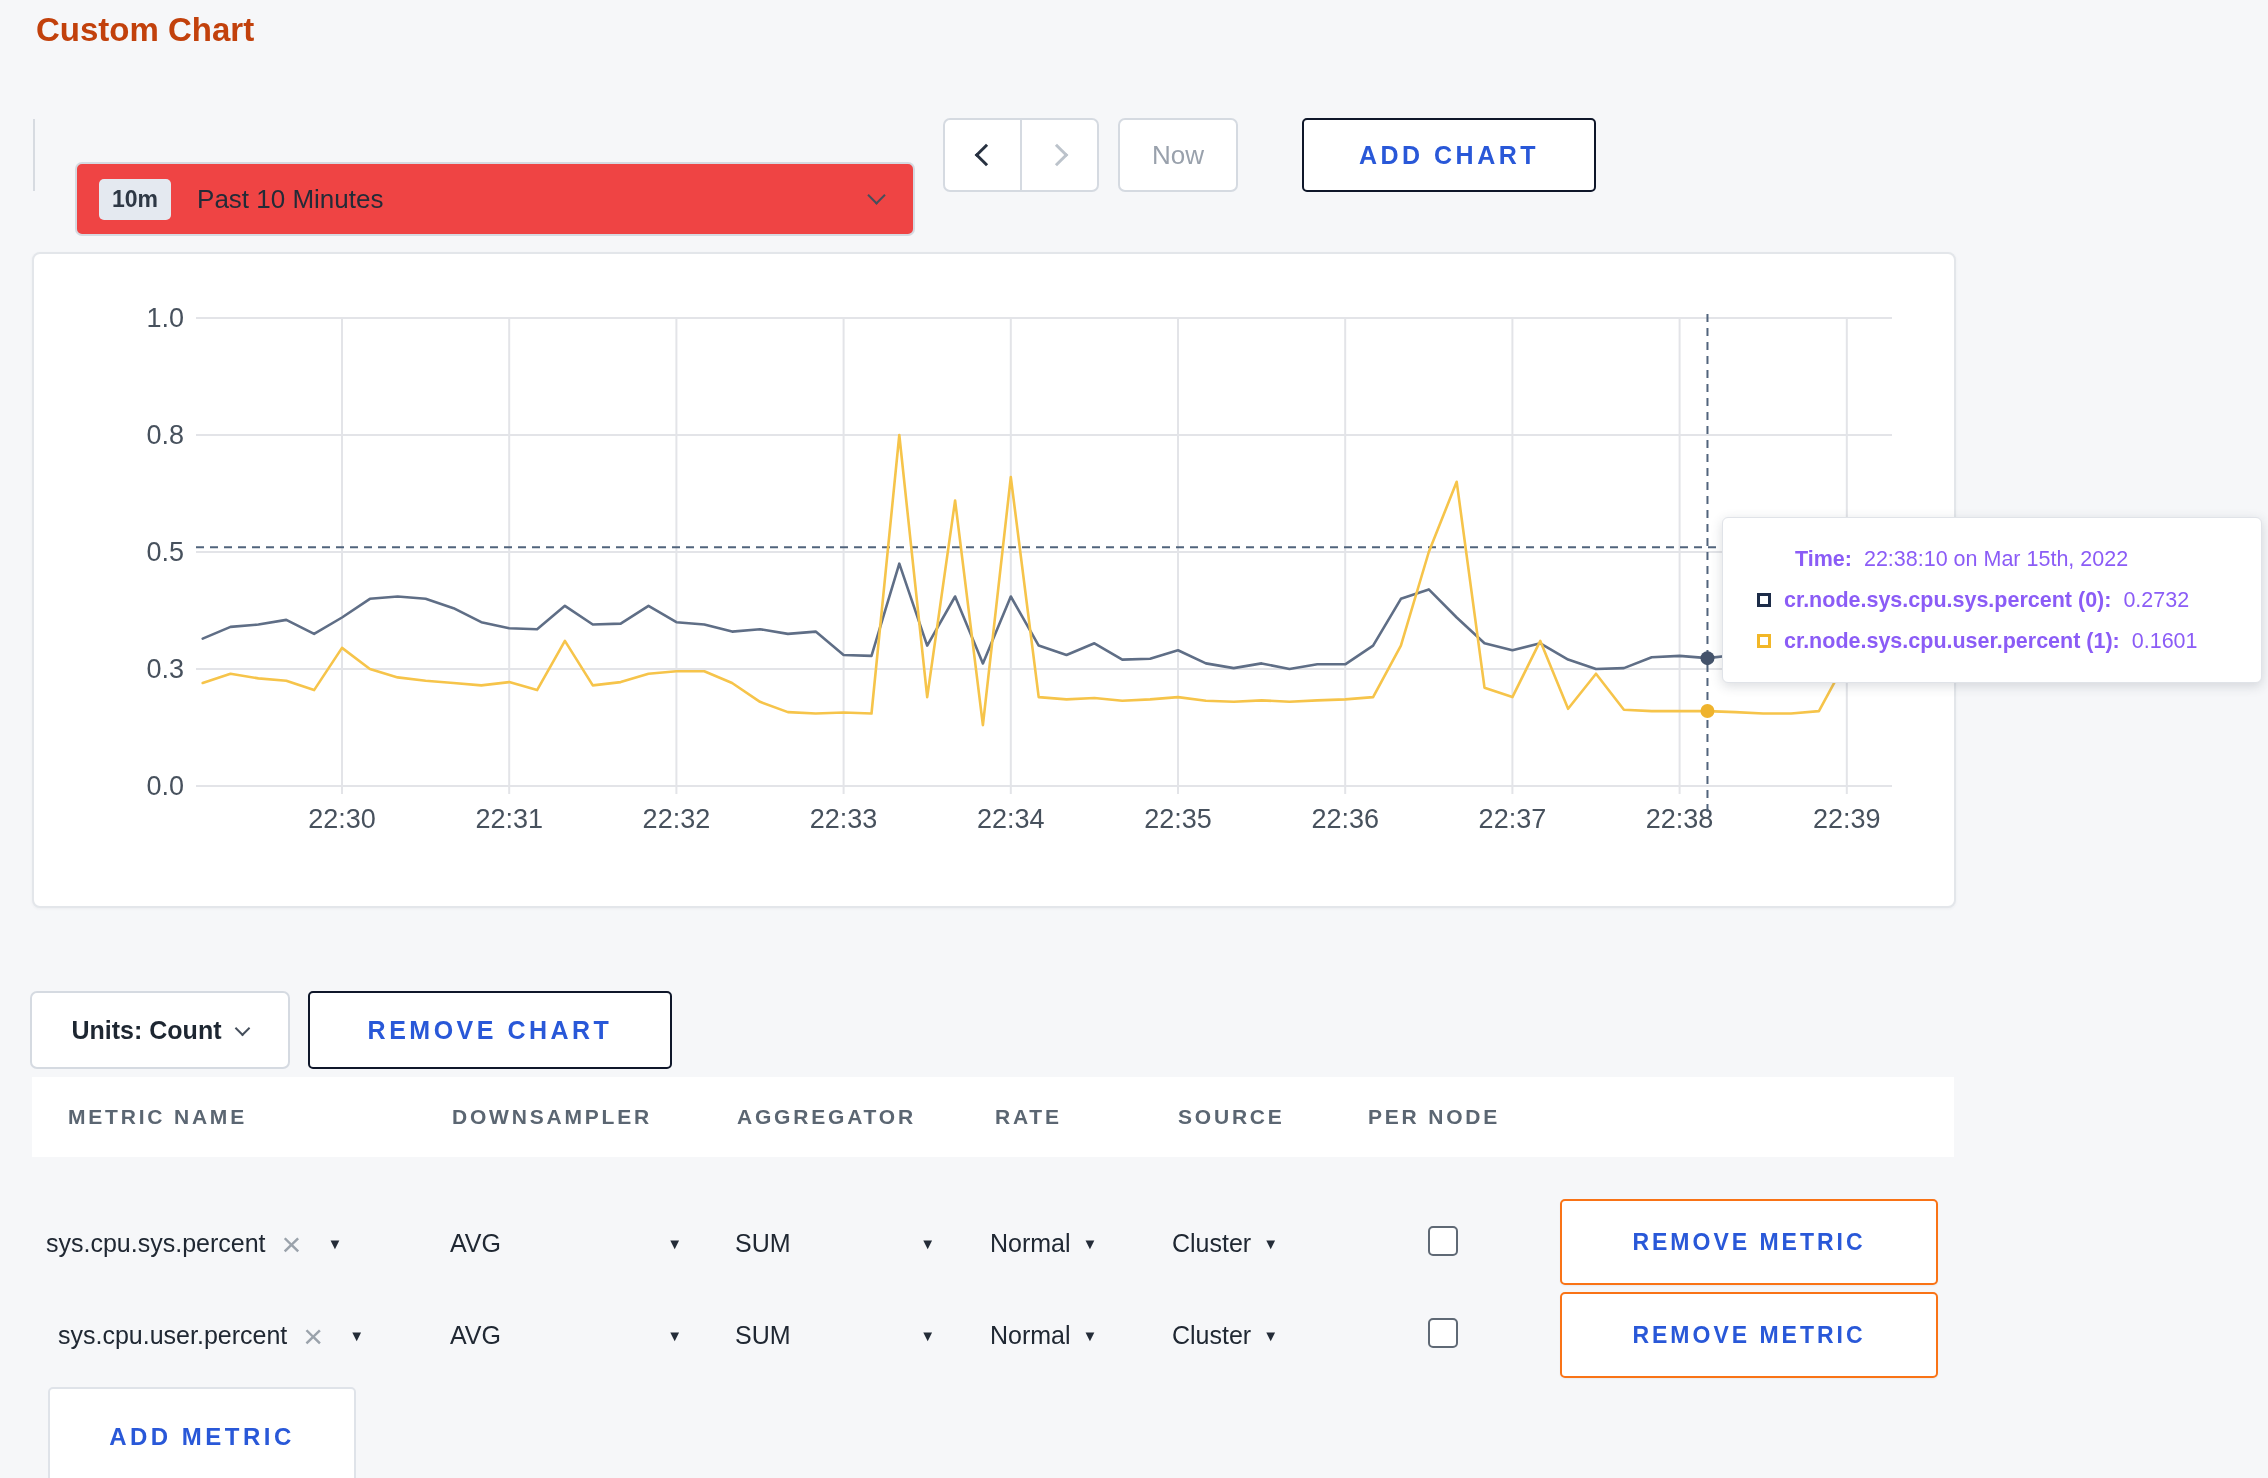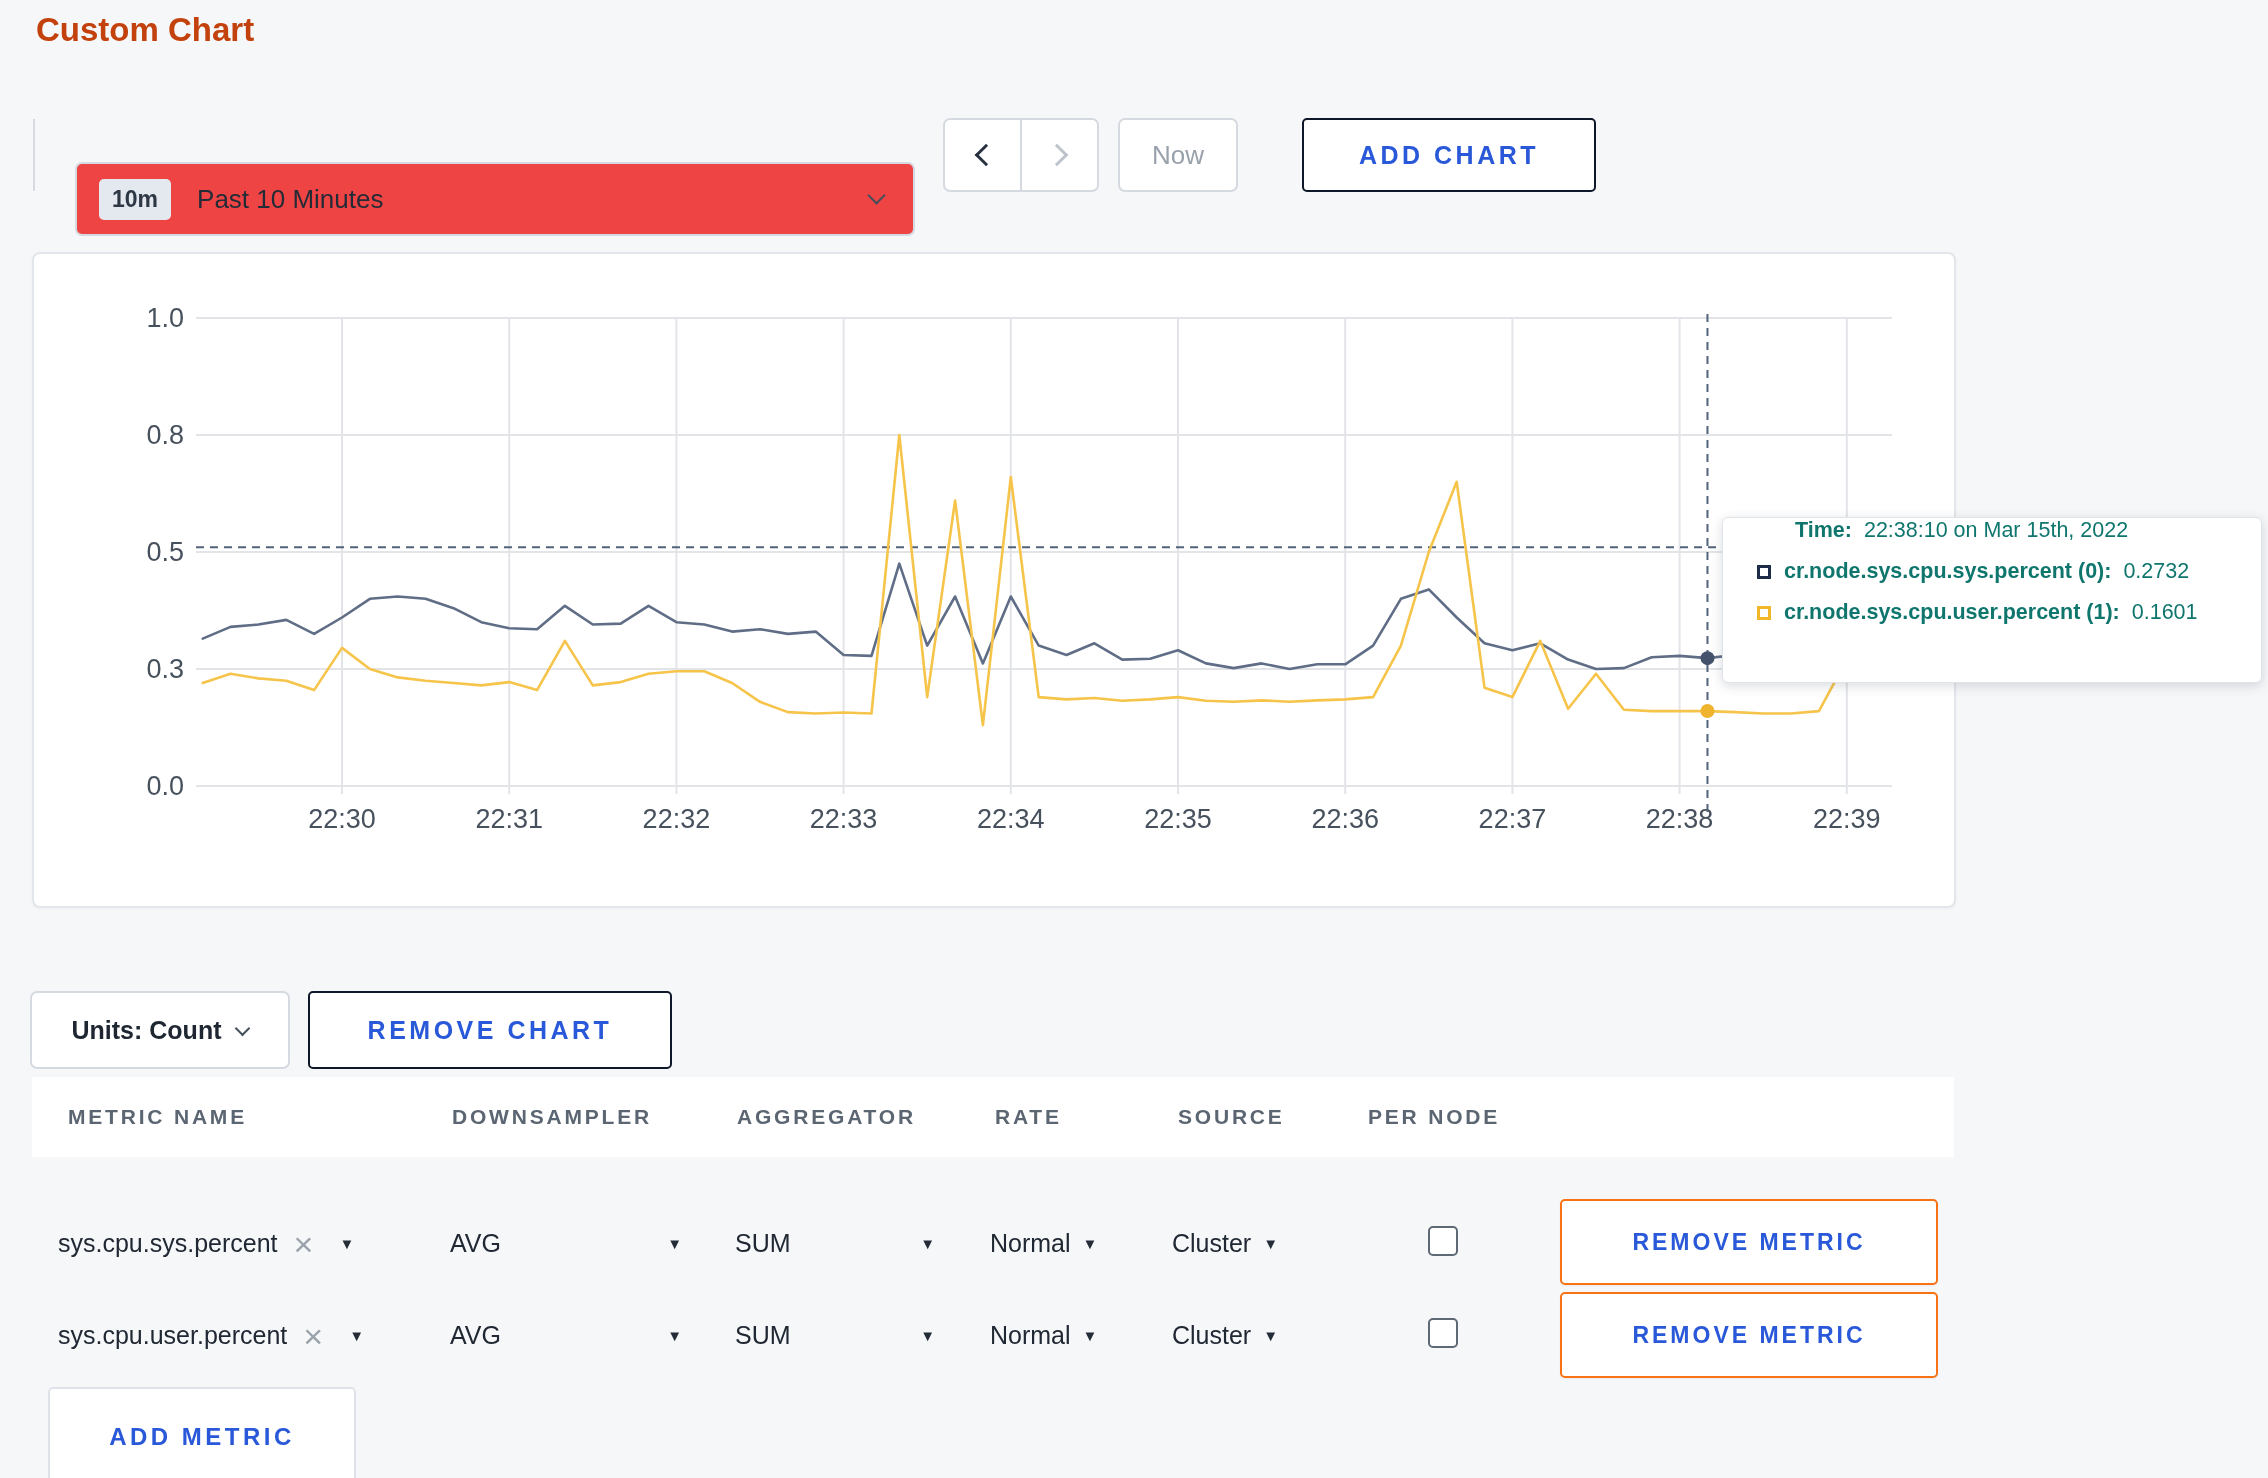--- a/index.html
+++ b/index.html
@@ -45,22 +45,22 @@
   .chart-card { left:32px; top:252px; width:1924px; height:656px; background:#fff; border:2px solid #e3e6ea; border-radius:8px;
     box-shadow:0 1px 3px rgba(40,50,70,0.05); }
   .chart-card svg { position:absolute; left:0; top:0; }
   svg text { font-family:"Liberation Sans", sans-serif; }
 
   
   .chart-tooltip {
     left:1722px; top:517px; width:540px; height:166px; z-index:6;
     background:#fff; border:1px solid #e0e3e8; border-radius:6px;
     box-shadow:0 3px 12px rgba(50,60,80,0.18);
-    display:flex; flex-direction:column; gap:16px;
-    padding-left:34px; font-size:21.5px; color:#0f766e;
+    display:flex; flex-direction:column; justify-content:center; gap:16px;
+    padding-left:34px; font-size:21.5px; color:#8b5cf6;
   }
   .tt-row { display:flex; align-items:center; }
   .tt-row.first { margin-left:38px; }
   .tt-label { font-weight:700; margin-right:12px; white-space:nowrap; }
   .tt-swatch { width:14px; height:14px; border:3.5px solid; margin-right:13px; flex:none; }
   .tt-swatch.sys { border-color:#1d2c48; }
   .tt-swatch.user { border-color:#f2b728; }
 
   
   .units-dd { left:30px; top:991px; width:260px; height:78px; background:#fff; border:2px solid #d5dae1; border-radius:7px;
@@ -174,21 +174,21 @@
 <div class="abs mt-header">
   <span class="mt-h" style="left:36px">METRIC NAME</span>
   <span class="mt-h" style="left:420px">DOWNSAMPLER</span>
   <span class="mt-h" style="left:705px">AGGREGATOR</span>
   <span class="mt-h" style="left:963px">RATE</span>
   <span class="mt-h" style="left:1146px">SOURCE</span>
   <span class="mt-h" style="left:1336px">PER NODE</span>
 </div>
 
 <div class="abs mt-row" style="top:1197px">
-  <div class="mt-cell" style="left:26px">
+  <div class="mt-cell" style="left:14px">
     <span>sys.cpu.sys.percent</span>
     <span class="x-icon">×</span>
     <span class="tri" style="margin-left:26px">▼</span>
   </div>
   <div class="mt-cell sel-spread" style="left:418px;width:232px">
     <span>AVG</span>
     <span class="tri">▼</span>
   </div>
   <div class="mt-cell sel-spread" style="left:703px;width:200px">
     <span>SUM</span>

